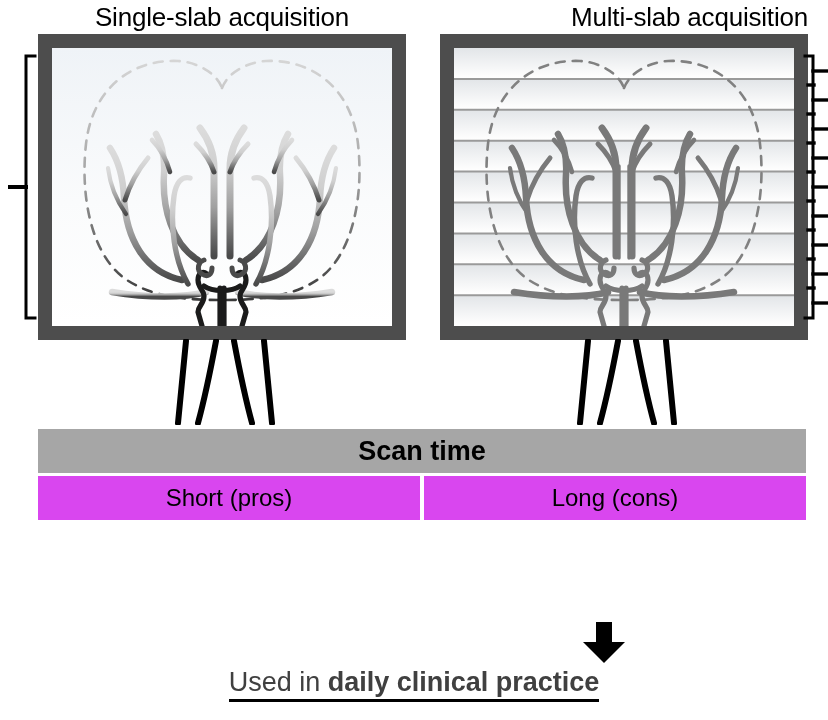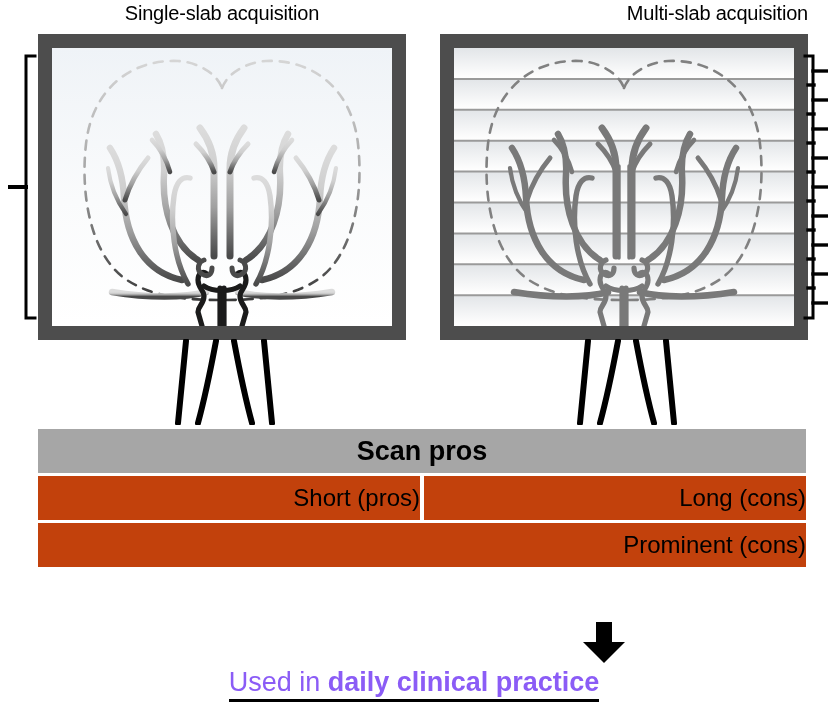--- a/index.html
+++ b/index.html
@@ -12,21 +12,21 @@
     height: 720px;
     position: relative;
     font-family: "Liberation Sans", sans-serif;
     overflow: hidden;
   }
 
   
   .panel-title {
     position: absolute;
     top: 2px;
-    font-size: 20px;
+    font-size: 26px;
     color: #000000;
     text-align: center;
     white-space: nowrap;
     letter-spacing: -0.2px;
   }
   #title-left  { left: 38px;  width: 368px; }
   #title-right { left: 440px; width: 368px; text-align: right; }
 
   
   .frame {
@@ -73,24 +73,24 @@
     background: #a6a6a6;
     height: 44px;
     line-height: 44px;
     text-align: center;
     font-size: 27px;
     font-weight: bold;
     color: #000;
     width: 100%;
   }
   .t-cell {
-    background: #c2410c;
+    background: #d946ef;
     height: 44px;
     line-height: 44px;
-    text-align: right;
+    text-align: center;
     font-size: 24px;
     color: #000;
     flex: 1 1 50%;
   }
   .t-cell + .t-cell { margin-left: 4px; }
   .t-row + .t-row { margin-top: 3px; }
 
   
   #down-arrow {
     position: absolute;
@@ -101,21 +101,21 @@
   }
   #down-arrow svg { display: block; width: 100%; height: 100%; }
 
   #conclusion {
     position: absolute;
     left: 0;
     top: 667px;
     width: 828px;
     text-align: center;
     font-size: 27px;
-    color: #8b5cf6;
+    color: #404040;
     white-space: nowrap;
   }
   #conclusion .line {
     display: inline-block;
     border-bottom: 3px solid #000;
     padding-bottom: 1px;
   }
   #conclusion .strong { font-weight: bold; }
 </style>
 </head>
@@ -368,28 +368,27 @@
       <path d="M 46 2 L 38 84"></path>
       <path d="M 124 2 L 132 84"></path>
       <path d="M 76 2 C 70 34 64 62 58 84"></path>
       <path d="M 94 2 C 100 34 106 62 112 84"></path>
     </g>
   </svg>
 </div>
 
 <div id="comparison-table">
   <div class="t-row">
-    <div class="t-head">Scan pros</div>
+    <div class="t-head">Scan time</div>
   </div>
   <div class="t-row">
     <div class="t-cell">Short (pros)</div>
     <div class="t-cell">Long (cons)</div>
   </div>
   <div class="t-row">
-    <div class="t-cell">Prominent (cons)</div>
   </div>
 </div>
 
 <div id="down-arrow">
   <svg viewBox="0 0 44 42" preserveAspectRatio="none">
     <polygon points="14,0 30,0 30,20 43,20 22,41 1,20 14,20" fill="#000000"></polygon>
   </svg>
 </div>
 
 <div id="conclusion"><span class="line"><span>Used in </span><span class="strong">daily clinical practice</span></span></div>

